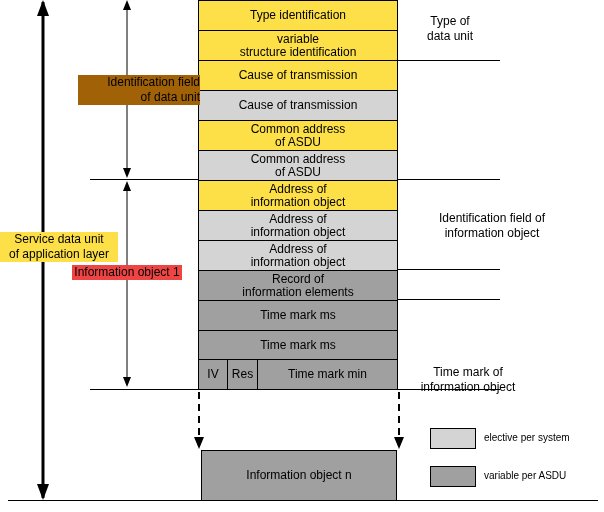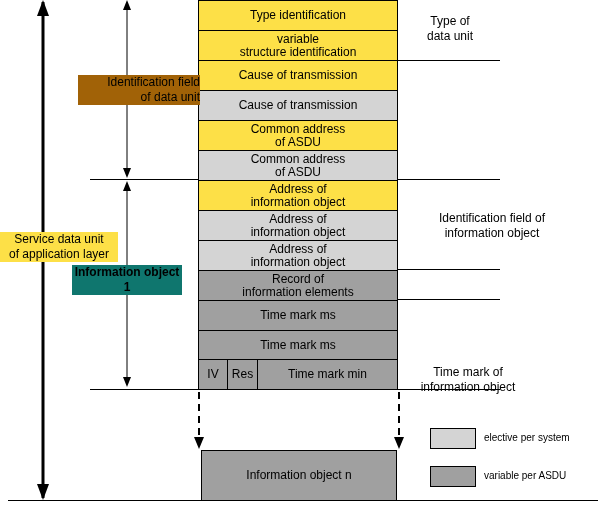--- a/index.html
+++ b/index.html
@@ -77,21 +77,21 @@
   <line x1="199" y1="392" x2="199" y2="438" stroke="#000" stroke-width="2" stroke-dasharray="7,5"></line>
   <path d="M194,437 L199,449 L204,437 z" fill="#000"></path>
   <line x1="399" y1="392" x2="399" y2="438" stroke="#000" stroke-width="2" stroke-dasharray="7,5"></line>
   <path d="M394,437 L399,449 L404,437 z" fill="#000"></path>
 </svg>
 
 <div class="label center" style="left:0px; top:216px; width:118px; background:#fde047;margin-top:16px;">Service data unit
 of application layer</div>
 <div class="label center" style="left:78px; top:75px; width:122px; background:#a16207;text-align:right;">Identification field
 of data unit</div>
-<div class="label center" style="left:72px; top:265px; width:110px; background:#0f766e;font-weight:bold;">Information object 1</div>
+<div class="label center" style="left:72px; top:265px; width:110px; background:#ef4444;">Information object 1</div>
 
 <div class="label center" style="left:420px; top:14px; width:60px;">Type of
 data unit</div>
 <div class="label center" style="left:418px; top:211px; width:148px;">Identification field of
 information object</div>
 <div class="label center" style="left:410px; top:327px; width:116px;margin-top:38px;">Time mark of
 information object</div>
 
 <div class="abs" style="left:430px; top:428px; width:170px; height:62px;">
   <div class="abs" style="left:0; top:0; width:46px; height:21px; box-sizing:border-box; border:1px solid #000; background:#d4d4d4;"></div>

